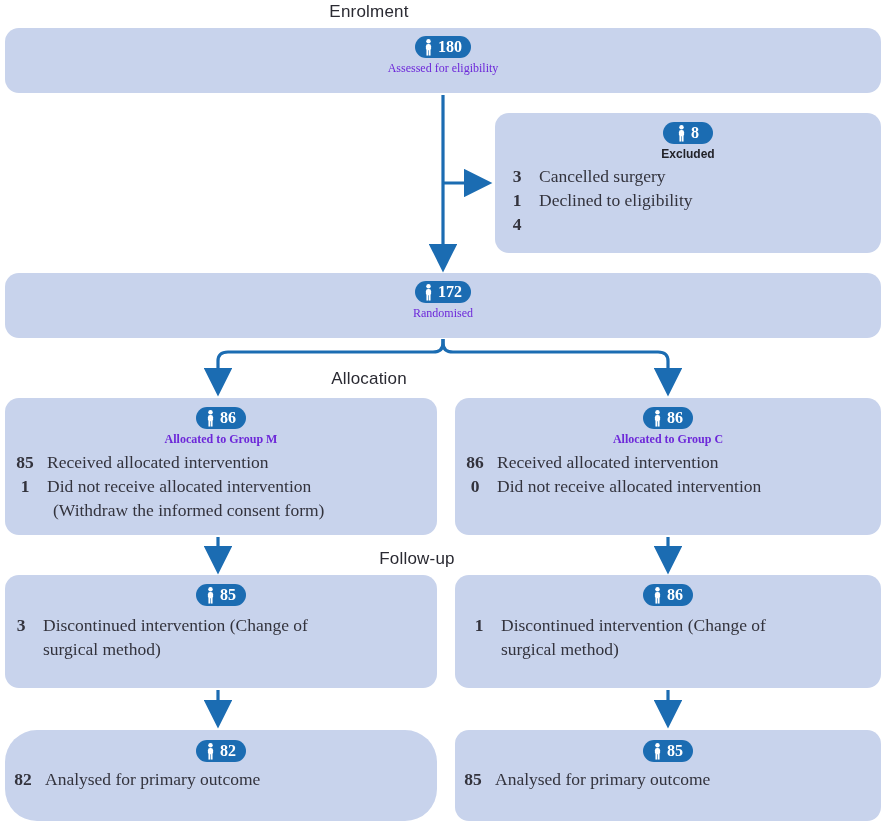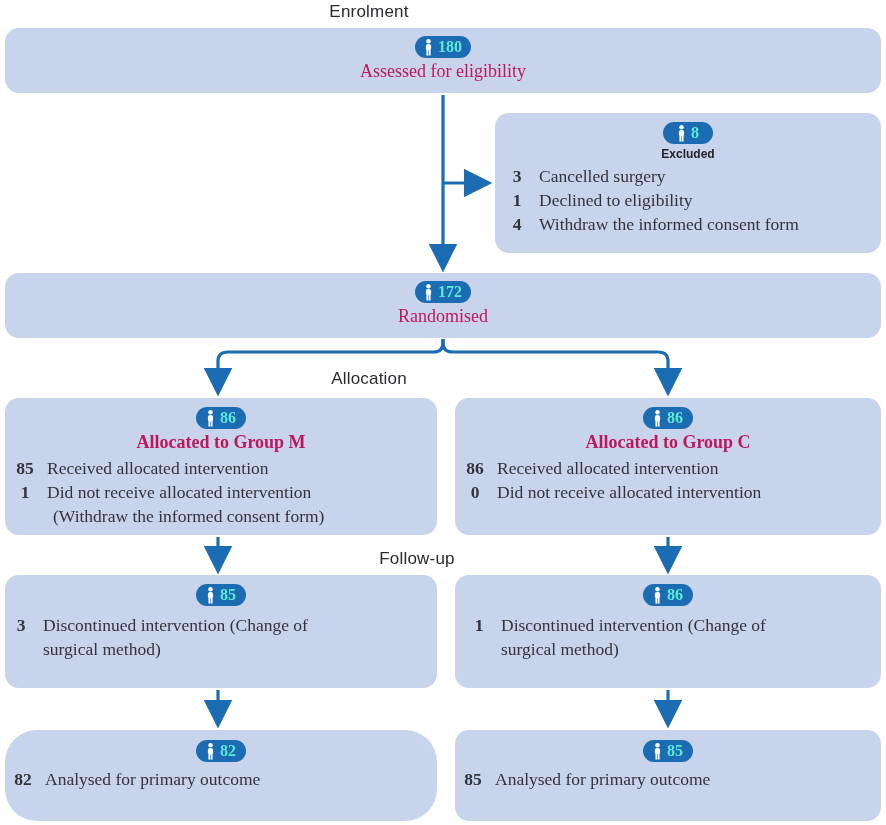--- a/index.html
+++ b/index.html
@@ -4,25 +4,25 @@
 <style>
   html,body{margin:0;padding:0;background:#ffffff;}
   .page{position:relative;width:886px;height:825px;background:#ffffff;overflow:hidden;
         font-family:"Liberation Serif",serif;}
   .section-label{position:absolute;left:0;width:738px;text-align:center;
         font-family:"Liberation Sans",sans-serif;font-weight:normal;font-size:17px;
         color:#2a2a32;letter-spacing:.2px;}
   .flowbox{position:absolute;background:#c8d3ec;border-radius:14px;box-sizing:border-box;}
   .badge-row{display:flex;justify-content:center;}
   .badge{display:inline-flex;align-items:center;justify-content:center;gap:5px;
-        background:#1b6cb2;color:#5eead4;border-radius:11px;height:22px;
+        background:#1b6cb2;color:#ffffff;border-radius:11px;height:22px;
         min-width:50px;padding:0 9px;box-sizing:border-box;
         font-family:"Liberation Serif",serif;font-weight:bold;font-size:16px;}
   .person{display:block;flex:none;}
-  .box-title{font-size:18px;color:#be185d;text-align:center;margin-top:3px;}
+  .box-title{font-size:12px;color:#6d28d9;text-align:center;margin-top:3px;}
   .box-title.bold{font-weight:bold;}
   .box-title.sans{font-family:"Liberation Sans",sans-serif;font-weight:bold;font-size:12px;
         color:#222228;}
   .rows{margin-top:4px;}
   .row{display:flex;align-items:flex-start;font-size:17.5px;color:#33333d;line-height:1.36;}
   .row .num{font-weight:bold;flex:none;width:28px;text-align:center;}
   .row .txt{margin-left:8px;}
   .note-line{font-size:17.5px;color:#33333d;line-height:1.36;margin-left:42px;}
   svg.arrows{position:absolute;left:0;top:0;pointer-events:none;}
 </style>
@@ -85,21 +85,20 @@
       <div class="row">
         <span class="num">3</span>
         <span class="txt">Cancelled surgery</span>
       </div>
       <div class="row">
         <span class="num">1</span>
         <span class="txt">Declined to eligibility</span>
       </div>
       <div class="row">
         <span class="num">4</span>
-        <span class="txt">Withdraw the informed consent form</span>
       </div>
     </div>
   </div>
 
   <div class="flowbox" style="left:5px;top:273px;width:876px;height:65px;padding-top:8px;">
     <div class="badge-row">
       <span class="badge">
         <svg class="person" width="9" height="17" viewBox="0 0 10 19" fill="#ffffff">
           <circle cx="5" cy="2.5" r="2.5"></circle>
             <rect x="2.1" y="5.6" width="5.8" height="7" rx="2.4"></rect>

